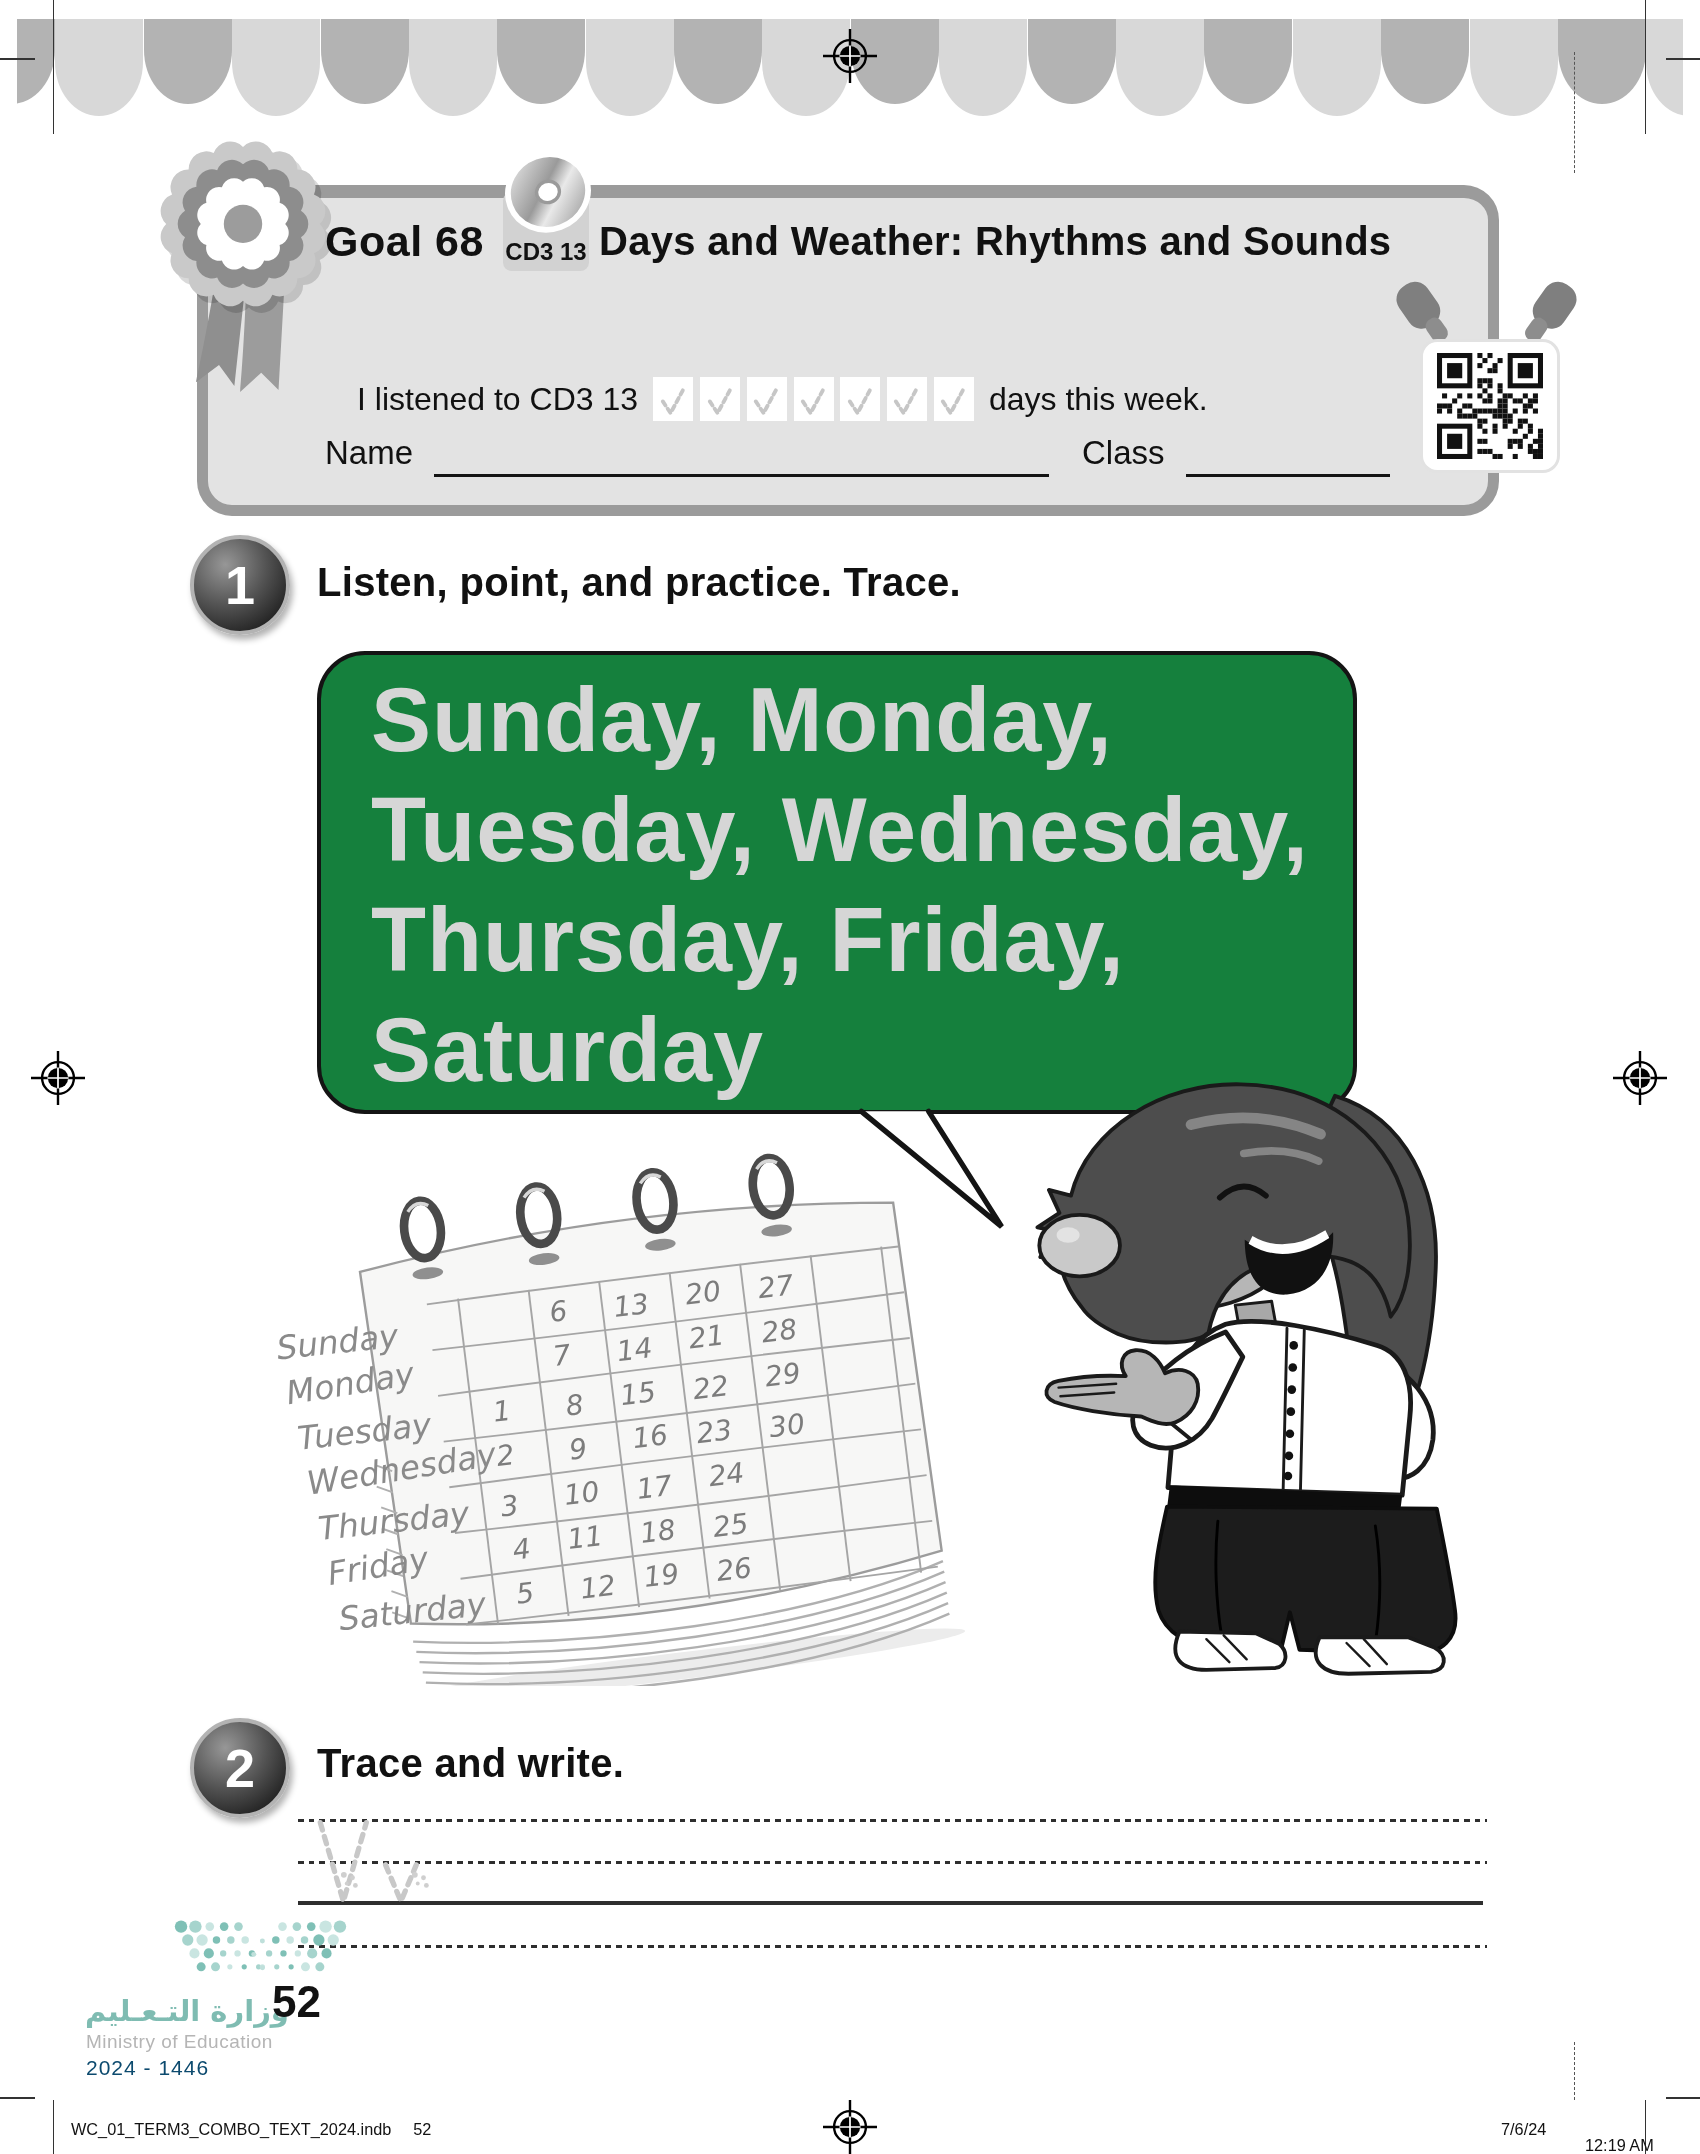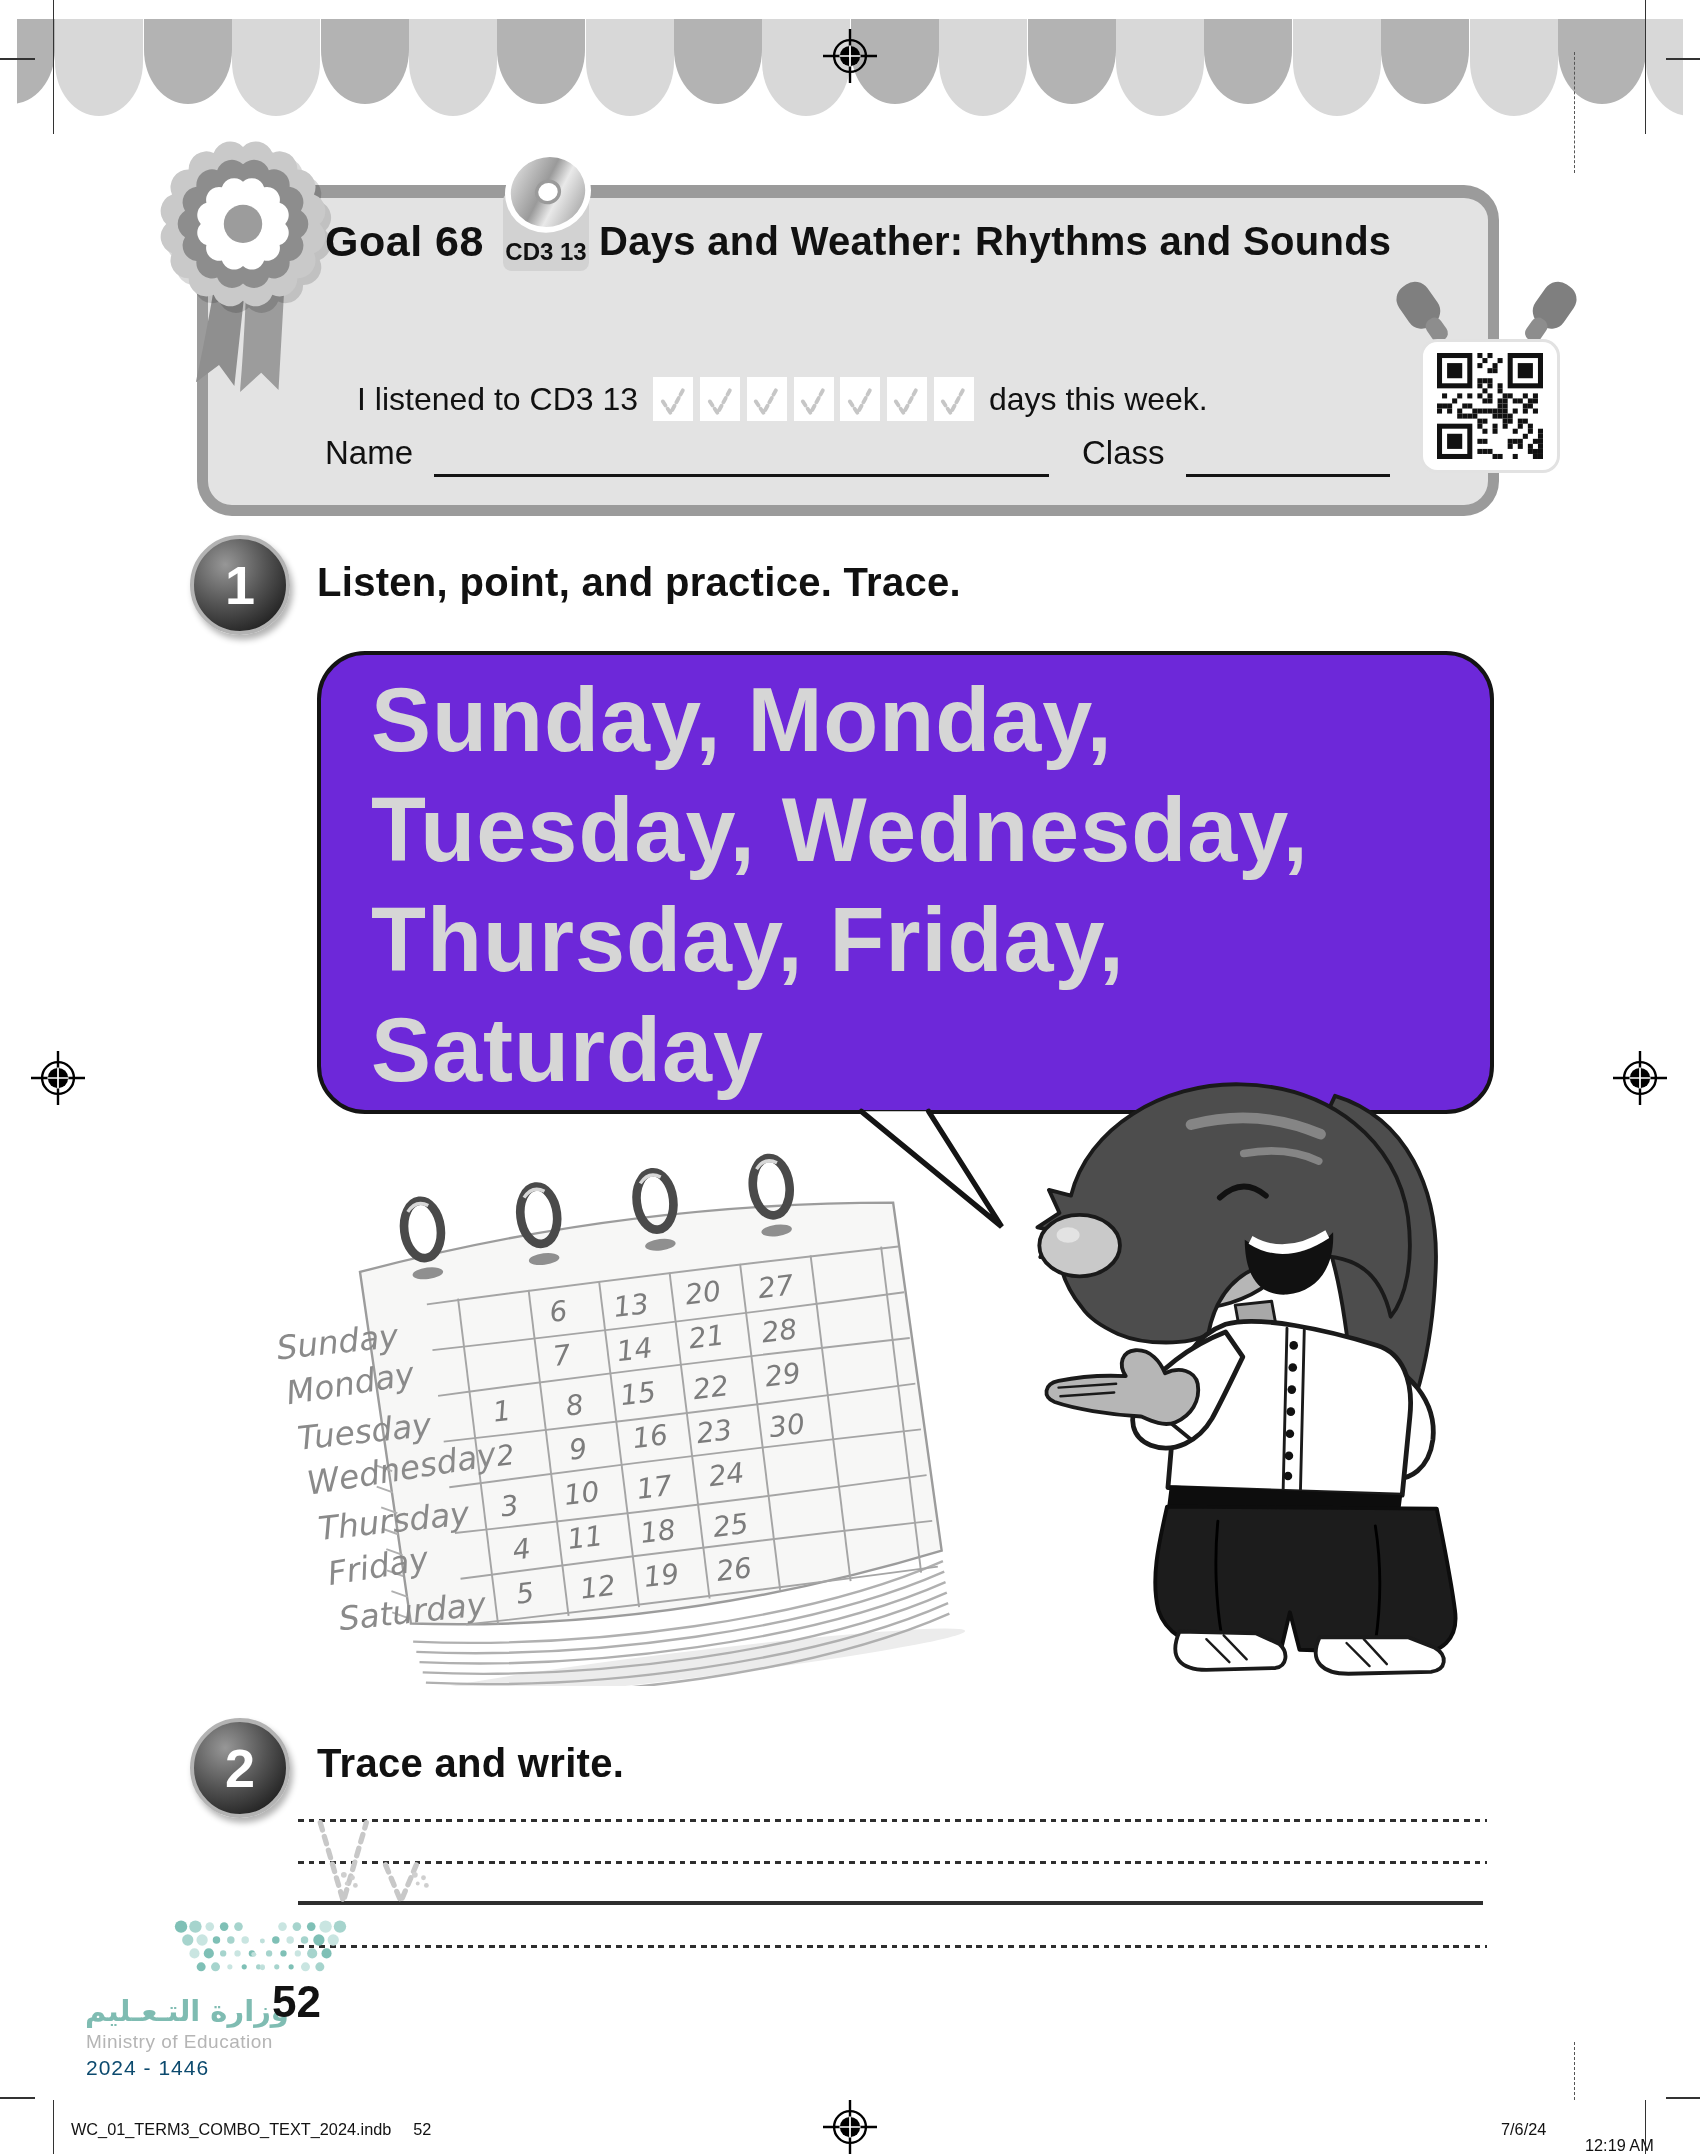--- a/index.html
+++ b/index.html
@@ -24,21 +24,21 @@
   .cbx{width:40px;height:44px;background:#fff;display:flex;align-items:center;justify-content:center;}
   .name-row{position:absolute;left:325px;top:434px;width:1090px;display:flex;align-items:flex-start;font-size:33px;}
   .writein{border-bottom:3.8px solid #141414;height:40px;}
   
   .num-badge{position:absolute;width:100px;height:100px;border-radius:50%;box-sizing:border-box;
              border:4.8px solid #b3b3b3;background:radial-gradient(circle at 34% 28%,#979797,#545454 45%,#191919 88%);
              color:#fff;display:flex;align-items:center;justify-content:center;
              font-size:54px;font-weight:700;box-shadow:2.9px 4.8px 6.7px rgba(0,0,0,.3);}
   .instr{position:absolute;font-size:40px;font-weight:700;letter-spacing:0.3px;}
   
-  .bubble{position:absolute;left:317px;top:651px;width:1177px;height:463px;background:#6d28d9;
+  .bubble{position:absolute;left:317px;top:651px;width:1040px;height:463px;background:#15803d;
           border:4.8px solid #141414;border-radius:48px;box-sizing:border-box;
           padding:9.6px 0 0 50px;}
   .bubble-line{font-size:90px;font-weight:700;color:#d6d6d6;letter-spacing:1px;
                line-height:110px;white-space:nowrap;}
   
   .dashline{position:absolute;left:298px;width:1189px;height:2.9px;
             background:repeating-linear-gradient(90deg,#2e2e2e 0 5.8px,transparent 5.8px 10.6px);}
   .solidline{position:absolute;left:298px;width:1185px;height:3.8px;background:#2e2e2e;}
   
   .logo-ar{position:absolute;left:85px;top:1994px;width:207px;direction:rtl;text-align:left;

